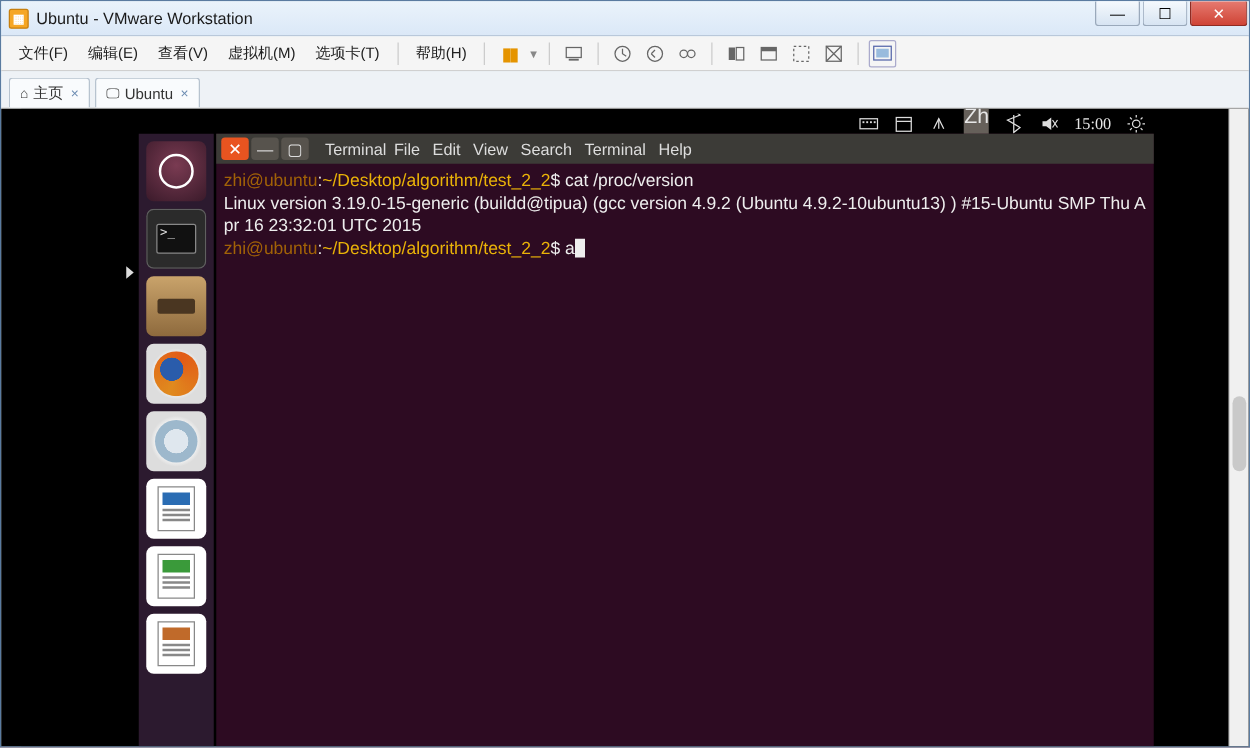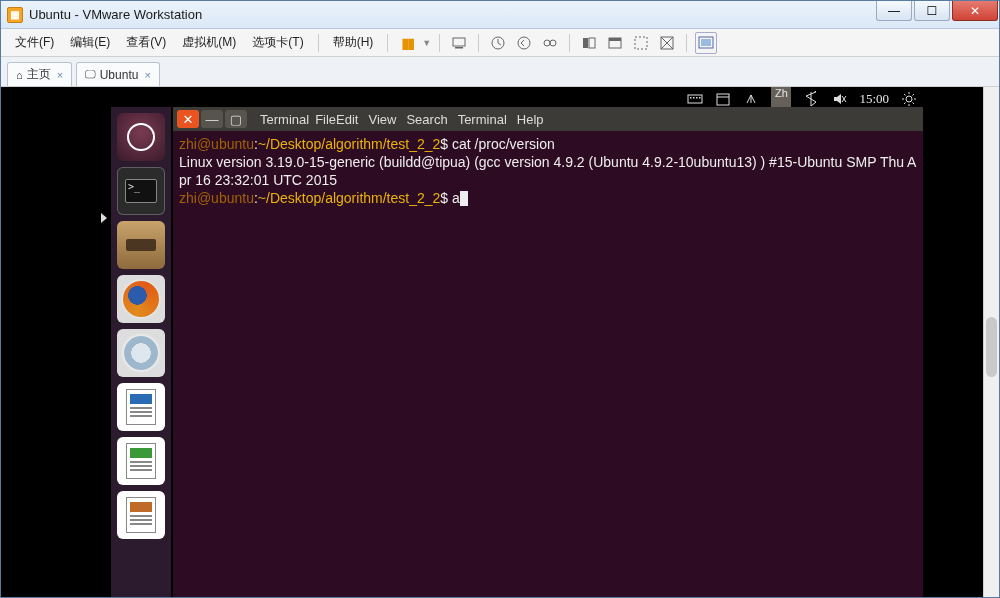--- a/index.html
+++ b/index.html
@@ -33,21 +33,21 @@
 .guest-area { flex: 1; background: #000; position: relative; overflow: hidden; }
 .right-scroll { position: absolute; right: 0; top: 0; bottom: 0; width: 16px; background: #f0f0f0; border-left: 1px solid #d0d0d0; }
 .right-scroll .thumb { position: absolute; left: 2px; right: 2px; top: 230px; height: 60px; background: #c9c9c9; border-radius: 6px; }
 
 
 .ubuntu-desktop { position: absolute; left: 16px; top: 0; right: 16px; bottom: 0; background: #000; }
 
 
 .u-panel { position: absolute; top: 0; right: 60px; left: 300px; height: 24px; display: flex; align-items: center; justify-content: flex-end; color: #e6e6e6; gap: 12px; padding-right: 6px; font-size: 12px; }
 .u-panel .ico { width: 16px; height: 16px; display: inline-flex; align-items: center; justify-content: center; }
-.u-panel .zh { background: #66605a; color:#e6e6e6; width: 20px; height: 28px; font-size: 11px; border-radius: 2px; text-align:center; line-height:16px; }
+.u-panel .zh { background: #66605a; color:#e6e6e6; width: 20px; height: 28px; font-size: 17px; border-radius: 2px; text-align:center; line-height:16px; }
 
 
 .launcher { position: absolute; left: 94px; top: 20px; width: 60px; bottom: 0; background: #2c1a2f; display: flex; flex-direction: column; align-items: center; padding-top: 6px; gap: 6px; }
 .l-item { width: 48px; height: 48px; border-radius: 6px; display: flex; align-items: center; justify-content: center; background: rgba(255,255,255,0.08); }
 .l-item.dash { background: radial-gradient(circle at 50% 40%, #7a3b52, #3a1a2a); }
 .l-item.dash .swirl { width: 28px; height: 28px; border: 2px solid #fff; border-radius: 50%; position: relative; }
 .l-item.active { background: #3b3841; box-shadow: 0 0 0 1px rgba(255,255,255,.25) inset; }
 .l-item.term { background: #2b2b2b; }
 .term-ic { width: 32px; height: 24px; background: #111; border: 1px solid #888; border-radius: 2px; color: #ddd; font: 10px/1 monospace; padding: 2px; }
 .l-item.files { background: linear-gradient(#c9a36b,#8e6a3d); }
@@ -249,21 +249,21 @@
           </div>
       </div>
 
       <div class="termwin">
         <div class="term-title">
           <div class="wbtn close">✕</div>
           <div class="wbtn min">—</div>
           <div class="wbtn max">▢</div>
           <span style="margin-left:12px;">Terminal</span>
           <span style="margin-left:6px;">File</span>
-          <span style="">Edit</span>
+          <span style="margin-left:10px;">Edit</span>
           <span style="margin-left:10px;">View</span>
           <span style="margin-left:10px;">Search</span>
           <span style="margin-left:10px;">Terminal</span>
           <span style="margin-left:10px;">Help</span>
         </div>
         <div class="term-body"><span class="pr-user">zhi@ubuntu</span><span>:</span><span class="pr-path">~/Desktop/algorithm/test_2_2</span><span>$ </span><span class="out">cat /proc/version</span>
 <span class="out">Linux version 3.19.0-15-generic (buildd@tipua) (gcc version 4.9.2 (Ubuntu 4.9.2-10ubuntu13) ) #15-Ubuntu SMP Thu Apr 16 23:32:01 UTC 2015</span>
 <span class="pr-user">zhi@ubuntu</span><span>:</span><span class="pr-path">~/Desktop/algorithm/test_2_2</span><span>$ </span><span class="out">a</span><span class="cursor"></span></div>
       </div>
 

